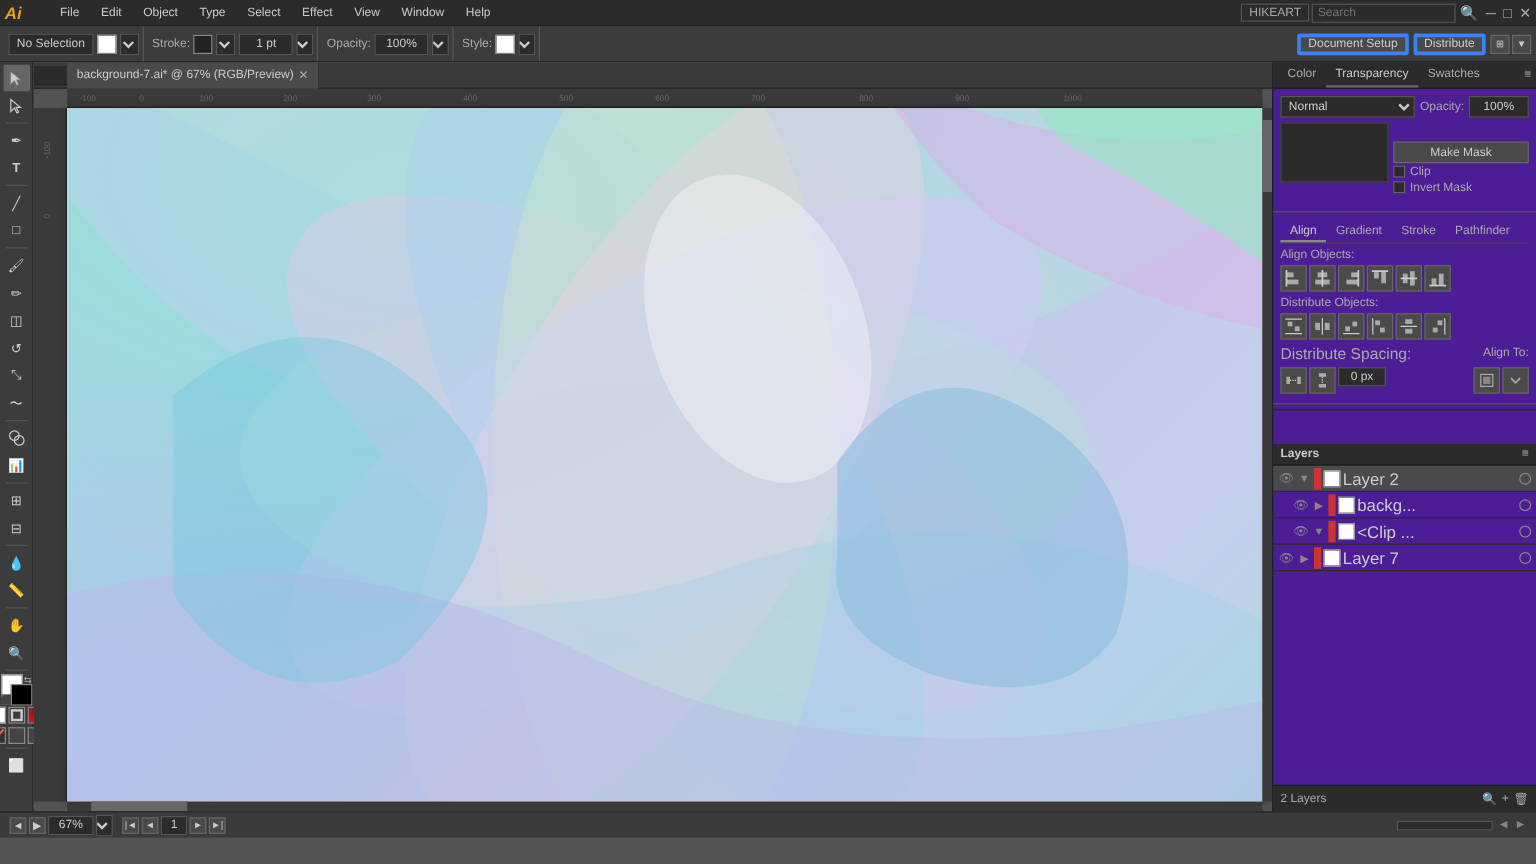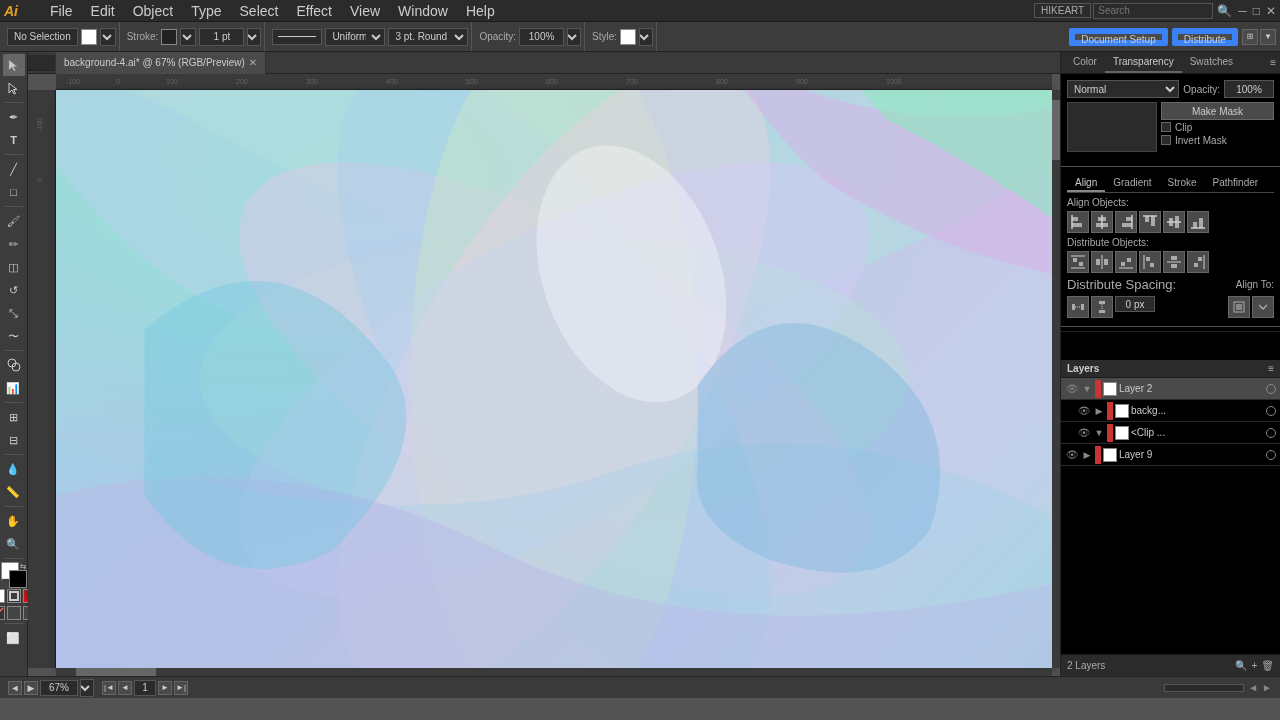--- a/index.html
+++ b/index.html
@@ -1,34 +1,34 @@
 <!DOCTYPE html>
 <html><head>
   <meta charset="utf-8">
   <style>
     * { margin: 0; padding: 0; box-sizing: border-box; }
     body { width: 1280px; height: 720px; overflow: hidden; font-family: Arial, sans-serif; font-size: 11px; background: #535353; color: #ccc; user-select: none; }
 
     
     .menu-bar { display: flex; align-items: center; height: 22px; background: #2b2b2b; border-bottom: 1px solid #1a1a1a; padding: 0 4px; gap: 2px; }
     .menu-bar .app-logo { color: #e8a020; font-style: italic; font-weight: bold; font-size: 14px; margin-right: 22px; }
-    .menu-item { padding: 2px 8px; color: #ccc; font-size: 14px; cursor: pointer; border-radius: 2px; }
+    .menu-item { padding: 2px 8px; color: #ccc; font-size: 10px; cursor: pointer; border-radius: 2px; }
 
     
     .toolbar { display: flex; align-items: center; height: 30px; background: #3c3c3c; border-bottom: 1px solid #222; padding: 0 4px; gap: 4px; flex-wrap: nowrap; }
     .toolbar-group { display: flex; align-items: center; gap: 3px; padding: 0 3px; border-right: 1px solid #555; height: 100%; }
     .toolbar-group:last-child { border-right: none; }
     .toolbar-label { color: #aaa; font-size: 10px; white-space: nowrap; }
     .toolbar-select { background: #2b2b2b; border: 1px solid #555; color: #ccc; font-size: 10px; height: 18px; padding: 0 2px; cursor: pointer; }
     .toolbar-input { background: #2b2b2b; border: 1px solid #555; color: #ccc; font-size: 10px; height: 18px; width: 45px; padding: 0 3px; text-align: center; }
     .no-sel-box { background: #2b2b2b; border: 1px solid #555; color: #ccc; font-size: 10px; height: 18px; padding: 0 6px; display: flex; align-items: center; }
     .color-swatch { width: 16px; height: 16px; background: white; border: 1px solid #888; }
     .stroke-preview { width: 50px; height: 16px; background: #2b2b2b; border: 1px solid #555; display: flex; align-items: center; justify-content: center; }
     .stroke-line { height: 1px; width: 38px; background: #ccc; }
-    .doc-btn { background: #4a4a4a; border: 6px solid #3b82f6; color: #ccc; font-size: 10px; height: 18px; padding: 0 6px; cursor: pointer; border-radius: 2px; }
+    .doc-btn { background: #4a4a4a; border: 3px solid #3b82f6; color: #ccc; font-size: 10px; height: 18px; padding: 0 6px; cursor: pointer; border-radius: 2px; }
     .arrangement-icons { display: flex; gap: 2px; }
     .arr-icon { width: 16px; height: 16px; background: #4a4a4a; border: 1px solid #666; display: flex; align-items: center; justify-content: center; font-size: 8px; cursor: pointer; }
 
     
     .main-container { display: flex; height: calc(720px - 22px - 30px - 22px - 22px); }
 
     
     .toolbox { width: 28px; background: #3c3c3c; border-right: 1px solid #222; display: flex; flex-direction: column; align-items: center; padding: 2px 0; gap: 1px; flex-shrink: 0; }
     .tool-btn { width: 22px; height: 22px; display: flex; align-items: center; justify-content: center; cursor: pointer; border-radius: 1px; font-size: 11px; color: #ccc; }
     .tool-btn.active { background: #666; }
@@ -53,21 +53,21 @@
     
     .artwork { width: 100%; height: 100%; background: linear-gradient(135deg, #a8e6cf 0%, #b8d4e8 20%, #c9b8e8 40%, #e8c4d8 60%, #f0d4e8 80%, #b8e8d8 100%); position: relative; overflow: hidden; }
 
     
     .v-scrollbar { position: absolute; right: 0; top: 0; bottom: 8px; width: 8px; background: #3a3a3a; }
     .v-thumb { width: 8px; height: 60px; background: #666; position: absolute; top: 10px; }
     .h-scrollbar { position: absolute; bottom: 0; left: 0; right: 8px; height: 8px; background: #3a3a3a; }
     .h-thumb { height: 8px; width: 80px; background: #666; position: absolute; left: 20px; }
 
     
-    .right-panel { width: 220px; background: #000000; border-left: 1px solid #222; display: flex; flex-direction: column; flex-shrink: 0; }
+    .right-panel { width: 220px; background: #4c1d95; border-left: 1px solid #222; display: flex; flex-direction: column; flex-shrink: 0; }
     .panel-tabs { display: flex; align-items: center; background: #2b2b2b; border-bottom: 1px solid #1a1a1a; padding: 0 4px; }
     .panel-tab { padding: 4px 8px; font-size: 10px; color: #aaa; cursor: pointer; border-bottom: 2px solid transparent; }
     .panel-tab.active { color: #ccc; border-bottom-color: #666; }
     .panel-content { padding: 6px; }
     .panel-row { display: flex; align-items: center; gap: 4px; margin-bottom: 4px; }
     .panel-select { background: #2b2b2b; border: 1px solid #555; color: #ccc; font-size: 10px; height: 18px; padding: 0 2px; flex: 1; cursor: pointer; }
     .panel-input-sm { background: #2b2b2b; border: 1px solid #555; color: #ccc; font-size: 10px; height: 18px; width: 50px; padding: 0 3px; text-align: center; }
     .panel-label { color: #aaa; font-size: 10px; white-space: nowrap; }
     .panel-btn { background: #4a4a4a; border: 1px solid #666; color: #ccc; font-size: 10px; height: 18px; padding: 0 6px; cursor: pointer; }
     .checkbox-row { display: flex; align-items: flex-start; gap: 4px; font-size: 10px; color: #aaa; }
@@ -86,21 +86,21 @@
 
     
     .layers-panel { flex: 1; display: flex; flex-direction: column; border-top: 1px solid #222; }
     .layers-header { display: flex; align-items: center; justify-content: space-between; padding: 3px 6px; background: #2b2b2b; border-bottom: 1px solid #1a1a1a; margin-top: 28px; }
     .layers-title { font-size: 10px; color: #ccc; font-weight: bold; }
     .layers-list { flex: 1; overflow-y: auto; }
     .layer-row { display: flex; align-items: center; height: 22px; padding: 0 4px; gap: 2px; border-bottom: 1px solid #2a2a2a; cursor: pointer; }
     .layer-eye { width: 14px; height: 14px; display: flex; align-items: center; justify-content: center; color: #888; font-size: 10px; cursor: pointer; }
     .layer-arrow { width: 12px; height: 14px; display: flex; align-items: center; justify-content: center; color: #888; font-size: 9px; cursor: pointer; }
     .layer-swatch { width: 14px; height: 14px; background: white; border: 1px solid #888; flex-shrink: 0; }
-    .layer-name { flex: 1; font-size: 10px; color: #ccc; overflow: hidden; text-overflow: ellipsis; white-space: nowrap; }
+    .layer-name { flex: 1; font-size: 14px; color: #ccc; overflow: hidden; text-overflow: ellipsis; white-space: nowrap; }
     .layer-circle { width: 10px; height: 10px; border-radius: 50%; border: 1px solid #888; flex-shrink: 0; }
     .layers-footer { height: 22px; display: flex; align-items: center; padding: 0 6px; background: #2b2b2b; border-top: 1px solid #1a1a1a; font-size: 10px; color: #aaa; justify-content: space-between; }
 
     
     .status-bar { height: 22px; background: #3a3a3a; border-top: 1px solid #222; display: flex; align-items: center; padding: 0 8px; gap: 8px; font-size: 10px; color: #aaa; }
     .zoom-controls { display: flex; align-items: center; gap: 2px; }
     .zoom-btn { width: 14px; height: 14px; background: #4a4a4a; border: 1px solid #666; display: flex; align-items: center; justify-content: center; cursor: pointer; font-size: 9px; color: #ccc; }
     .zoom-val { background: #2b2b2b; border: 1px solid #555; color: #ccc; font-size: 10px; height: 16px; width: 38px; text-align: center; padding: 0 2px; }
     .page-nav { display: flex; align-items: center; gap: 2px; }
     .nav-btn { width: 14px; height: 14px; background: #4a4a4a; border: 1px solid #666; display: flex; align-items: center; justify-content: center; cursor: pointer; font-size: 8px; color: #ccc; }
@@ -143,31 +143,20 @@
     <select class="toolbar-select" style="width:16px;"><option>▼</option></select>
   </div>
   <div class="toolbar-group">
     <span class="toolbar-label">Stroke:</span>
     <div class="color-swatch" style="background:#222;"></div>
     <select class="toolbar-select" style="width:16px;"><option>▼</option></select>
     <input class="toolbar-input" type="text" value="1 pt" style="">
     <select class="toolbar-select" style="width:14px;"><option>▼</option></select>
   </div>
   <div class="toolbar-group">
-    <div class="stroke-preview">
-      <div class="stroke-line"></div>
-    </div>
-    <select class="toolbar-select" style="width:60px;">
-      <option>Uniform</option>
-    </select>
-    <select class="toolbar-select" style="width:80px;">
-      <option>3 pt. Round</option>
-    </select>
-  </div>
-  <div class="toolbar-group">
     <span class="toolbar-label">Opacity:</span>
     <input class="toolbar-input" type="text" value="100%" style="">
     <select class="toolbar-select" style="width:14px;"><option>▼</option></select>
   </div>
   <div class="toolbar-group">
     <span class="toolbar-label">Style:</span>
     <div class="color-swatch"></div>
     <select class="toolbar-select" style="width:14px;"><option>▼</option></select>
   </div>
   <div style="flex:1"></div>
@@ -250,21 +239,21 @@
     </div>
     <div class="tool-separator"></div>
     <div class="tool-btn">⬜</div>
   </div>
 
   <div class="canvas-wrapper">
 
     <div class="tab-bar">
       <div class="ruler-corner"></div>
       <div class="tab active">
-        <span>background-4.ai* @ 67% (RGB/Preview)</span>
+        <span>background-7.ai* @ 67% (RGB/Preview)</span>
         <span class="tab-close">✕</span>
       </div>
     </div>
 
     <div class="canvas-area">
 
       <div style="position:absolute; top:0; left:28px; right:8px; height:16px; background:#3a3a3a; border-bottom:1px solid #222; overflow:hidden; display:flex; align-items:flex-end;">
         <svg width="100%" height="16">
           <text x="10" y="11" font-size="7" fill="#666">-100</text>
           <text x="60" y="11" font-size="7" fill="#666">0</text>
@@ -365,21 +354,21 @@
           <option>Overlay</option>
         </select>
         <span class="panel-label">Opacity:</span>
         <input class="panel-input-sm" type="text" value="100%" style="">
       </div>
 
       <div style="position:relative; margin: 4px 0;">
         <div style="display:flex; gap:4px; align-items:stretch;">
           <div style="width:90px; height:50px; background:#2b2b2b; border:1px solid #444;"></div>
           <div style="flex:1; display:flex; flex-direction:column; gap:2px;">
-            <button class="panel-btn" style="width:100%; margin-top:0;">Make Mask</button>
+            <button class="panel-btn" style="width:100%; margin-top:16px;">Make Mask</button>
             <div class="checkbox-row">
               <div class="cb"></div>
               <span>Clip</span>
             </div>
             <div class="checkbox-row">
               <div class="cb"></div>
               <span>Invert Mask</span>
             </div>
           </div>
         </div>
@@ -558,21 +547,21 @@
           <div class="layer-swatch"></div>
           <span class="layer-name">&lt;Clip ...</span>
           <div class="layer-circle"></div>
         </div>
 
         <div class="layer-row">
           <div class="layer-eye">👁</div>
           <div class="layer-arrow">▶</div>
           <div style="width:6px; height:18px; background:#cc3333; flex-shrink:0;"></div>
           <div class="layer-swatch"></div>
-          <span class="layer-name">Layer 9</span>
+          <span class="layer-name">Layer 7</span>
           <div class="layer-circle"></div>
         </div>
       </div>
       <div class="layers-footer">
         <span>2 Layers</span>
         <div style="display:flex; gap:4px;">
           <span style="cursor:pointer; color:#aaa;">🔍</span>
           <span style="cursor:pointer; color:#aaa;">+</span>
           <span style="cursor:pointer; color:#aaa;">🗑</span>
         </div>

